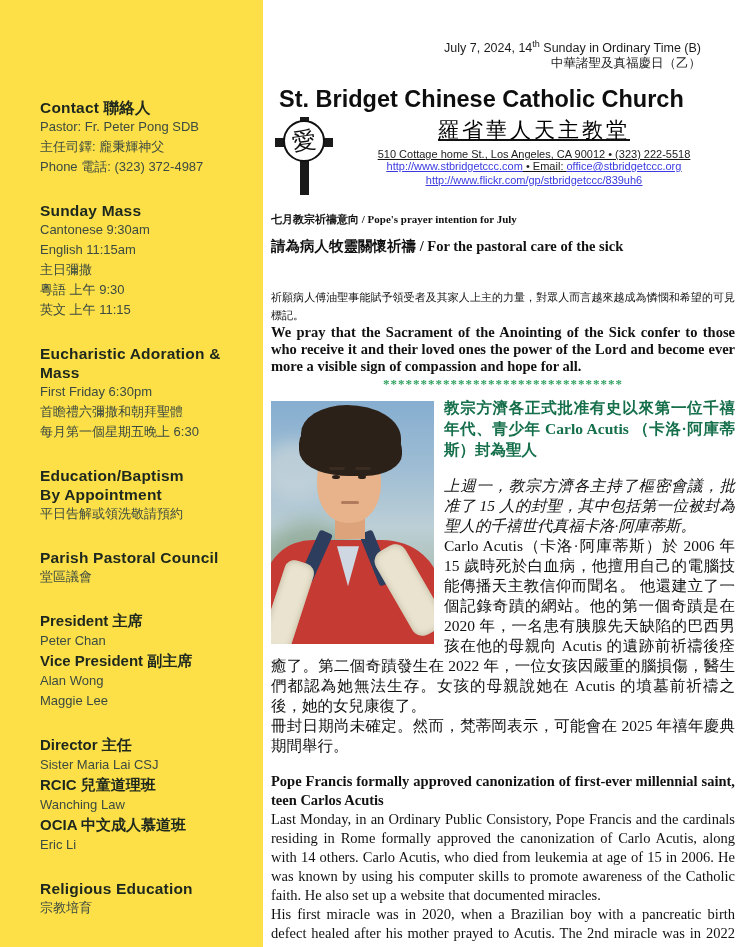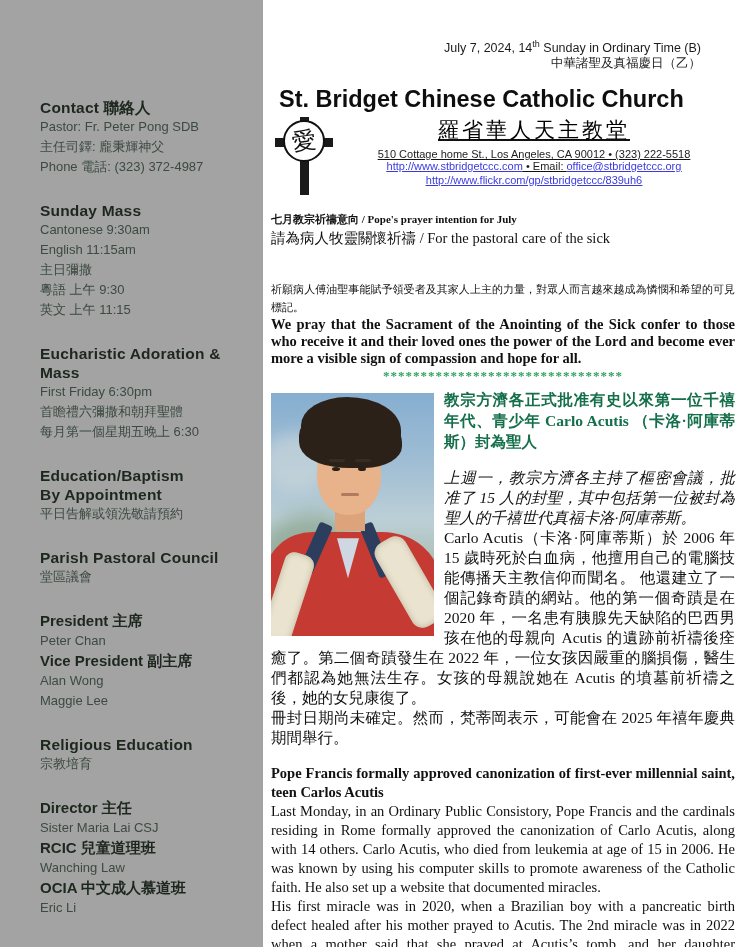--- a/index.html
+++ b/index.html
@@ -2,21 +2,21 @@
 <html><head>
 <meta charset="utf-8">
 <style>
   * { margin:0; padding:0; box-sizing:border-box; }
   html,body { background:#ffffff; }
   .page { position:relative; width:743px; height:947px; background:#ffffff; overflow:hidden;
           font-family:"Liberation Serif", serif; }
 
   
   .sidebar { position:absolute; left:0; top:0; width:263px; height:947px;
-             background:#a3a3a3; padding:98px 16px 0 40px;
+             background:#fde047; padding:98px 16px 0 40px;
              font-family:"Liberation Sans", sans-serif; }
   .sb { margin-bottom:24px; }
   .sb-h { font-weight:bold; font-size:15.5px; line-height:19px; color:#1d271e; letter-spacing:.2px; }
   .sb-l { font-size:13px; line-height:20px; color:#3c4a41; }
   .sb-hl { font-weight:bold; font-size:15px; line-height:20px; color:#1d271e; }
 
   
   .main { position:absolute; left:271px; top:0; width:464px; color:#111; }
 
   .dates { margin-top:37px; text-align:right; padding-right:34px;
@@ -34,21 +34,21 @@
                  border:2.5px solid #111; border-radius:50%; display:flex; align-items:center; justify-content:center; }
   .logo-circle span { font-size:24px; color:#111; transform:rotate(-8deg); font-family:"Liberation Serif", serif; }
 
   .head-right { flex:1; text-align:center;text-decoration:underline; }
   .church-zh { font-size:21px; letter-spacing:3px; color:#000; }
   .addr { font-family:"Liberation Sans", sans-serif; font-size:11px; color:#1c1c1c; margin-top:4px; }
   .links { font-family:"Liberation Sans", sans-serif; font-size:11px; line-height:13.5px; color:#1c1c1c; }
   .links a { color:#3a3ae0; text-decoration:underline; cursor:pointer; }
 
   .prayer-title { margin-top:15px; font-weight:bold; font-size:11px; }
-  .prayer-sub   { margin-top:2px; font-weight:normal; font-size:14.5px; }
+  .prayer-sub   { margin-top:10px; font-weight:bold; font-size:14.5px; }
   .prayer-zh    { font-size:11px; line-height:18px; text-align:justify;margin-top:32px; }
   .prayer-en    { font-weight:bold; font-size:14.5px; line-height:17px; text-align:justify; }
   .stars { text-align:center; color:#2fa05f; font-weight:bold; font-size:13px; letter-spacing:1px; margin-top:1px; }
 
   .article { margin-top:5px; }
   .art-title { font-weight:bold; font-size:15.5px; line-height:21px; color:#156f4b; text-align:justify; }
   p.zh { font-size:15.5px; line-height:20px; text-align:justify; }
   p.zh.first { margin-top:16px;font-style:italic; }
   .art-title-en { clear:left; font-weight:bold; font-size:14.5px; line-height:19px; margin-top:16px; text-align:justify; }
   p.en { font-size:14.5px; line-height:19px; text-align:justify; }
@@ -125,31 +125,31 @@
 
     <section class="sb">
       <div class="sb-hl">President 主席</div>
       <div class="sb-l">Peter Chan</div>
       <div class="sb-hl">Vice President 副主席</div>
       <div class="sb-l">Alan Wong</div>
       <div class="sb-l">Maggie Lee</div>
     </section>
 
     <section class="sb">
-      <div class="sb-h">Religious Education</div>
-      <div class="sb-l">宗教培育</div>
-    </section>
-
-    <section class="sb">
       <div class="sb-hl">Director 主任</div>
       <div class="sb-l">Sister Maria Lai CSJ</div>
       <div class="sb-hl">RCIC 兒童道理班</div>
       <div class="sb-l">Wanching Law</div>
       <div class="sb-hl">OCIA 中文成人慕道班</div>
       <div class="sb-l">Eric Li</div>
+    </section>
+
+    <section class="sb">
+      <div class="sb-h">Religious Education</div>
+      <div class="sb-l">宗教培育</div>
     </section>
   </aside>
 
   <main class="main">
 
     <div class="dates">
       <div><span>July 7, 2024, 14</span><sup>th</sup><span> Sunday in Ordinary Time (B)</span></div>
       <div>中華諸聖及真福慶日（乙）</div>
     </div>
 

